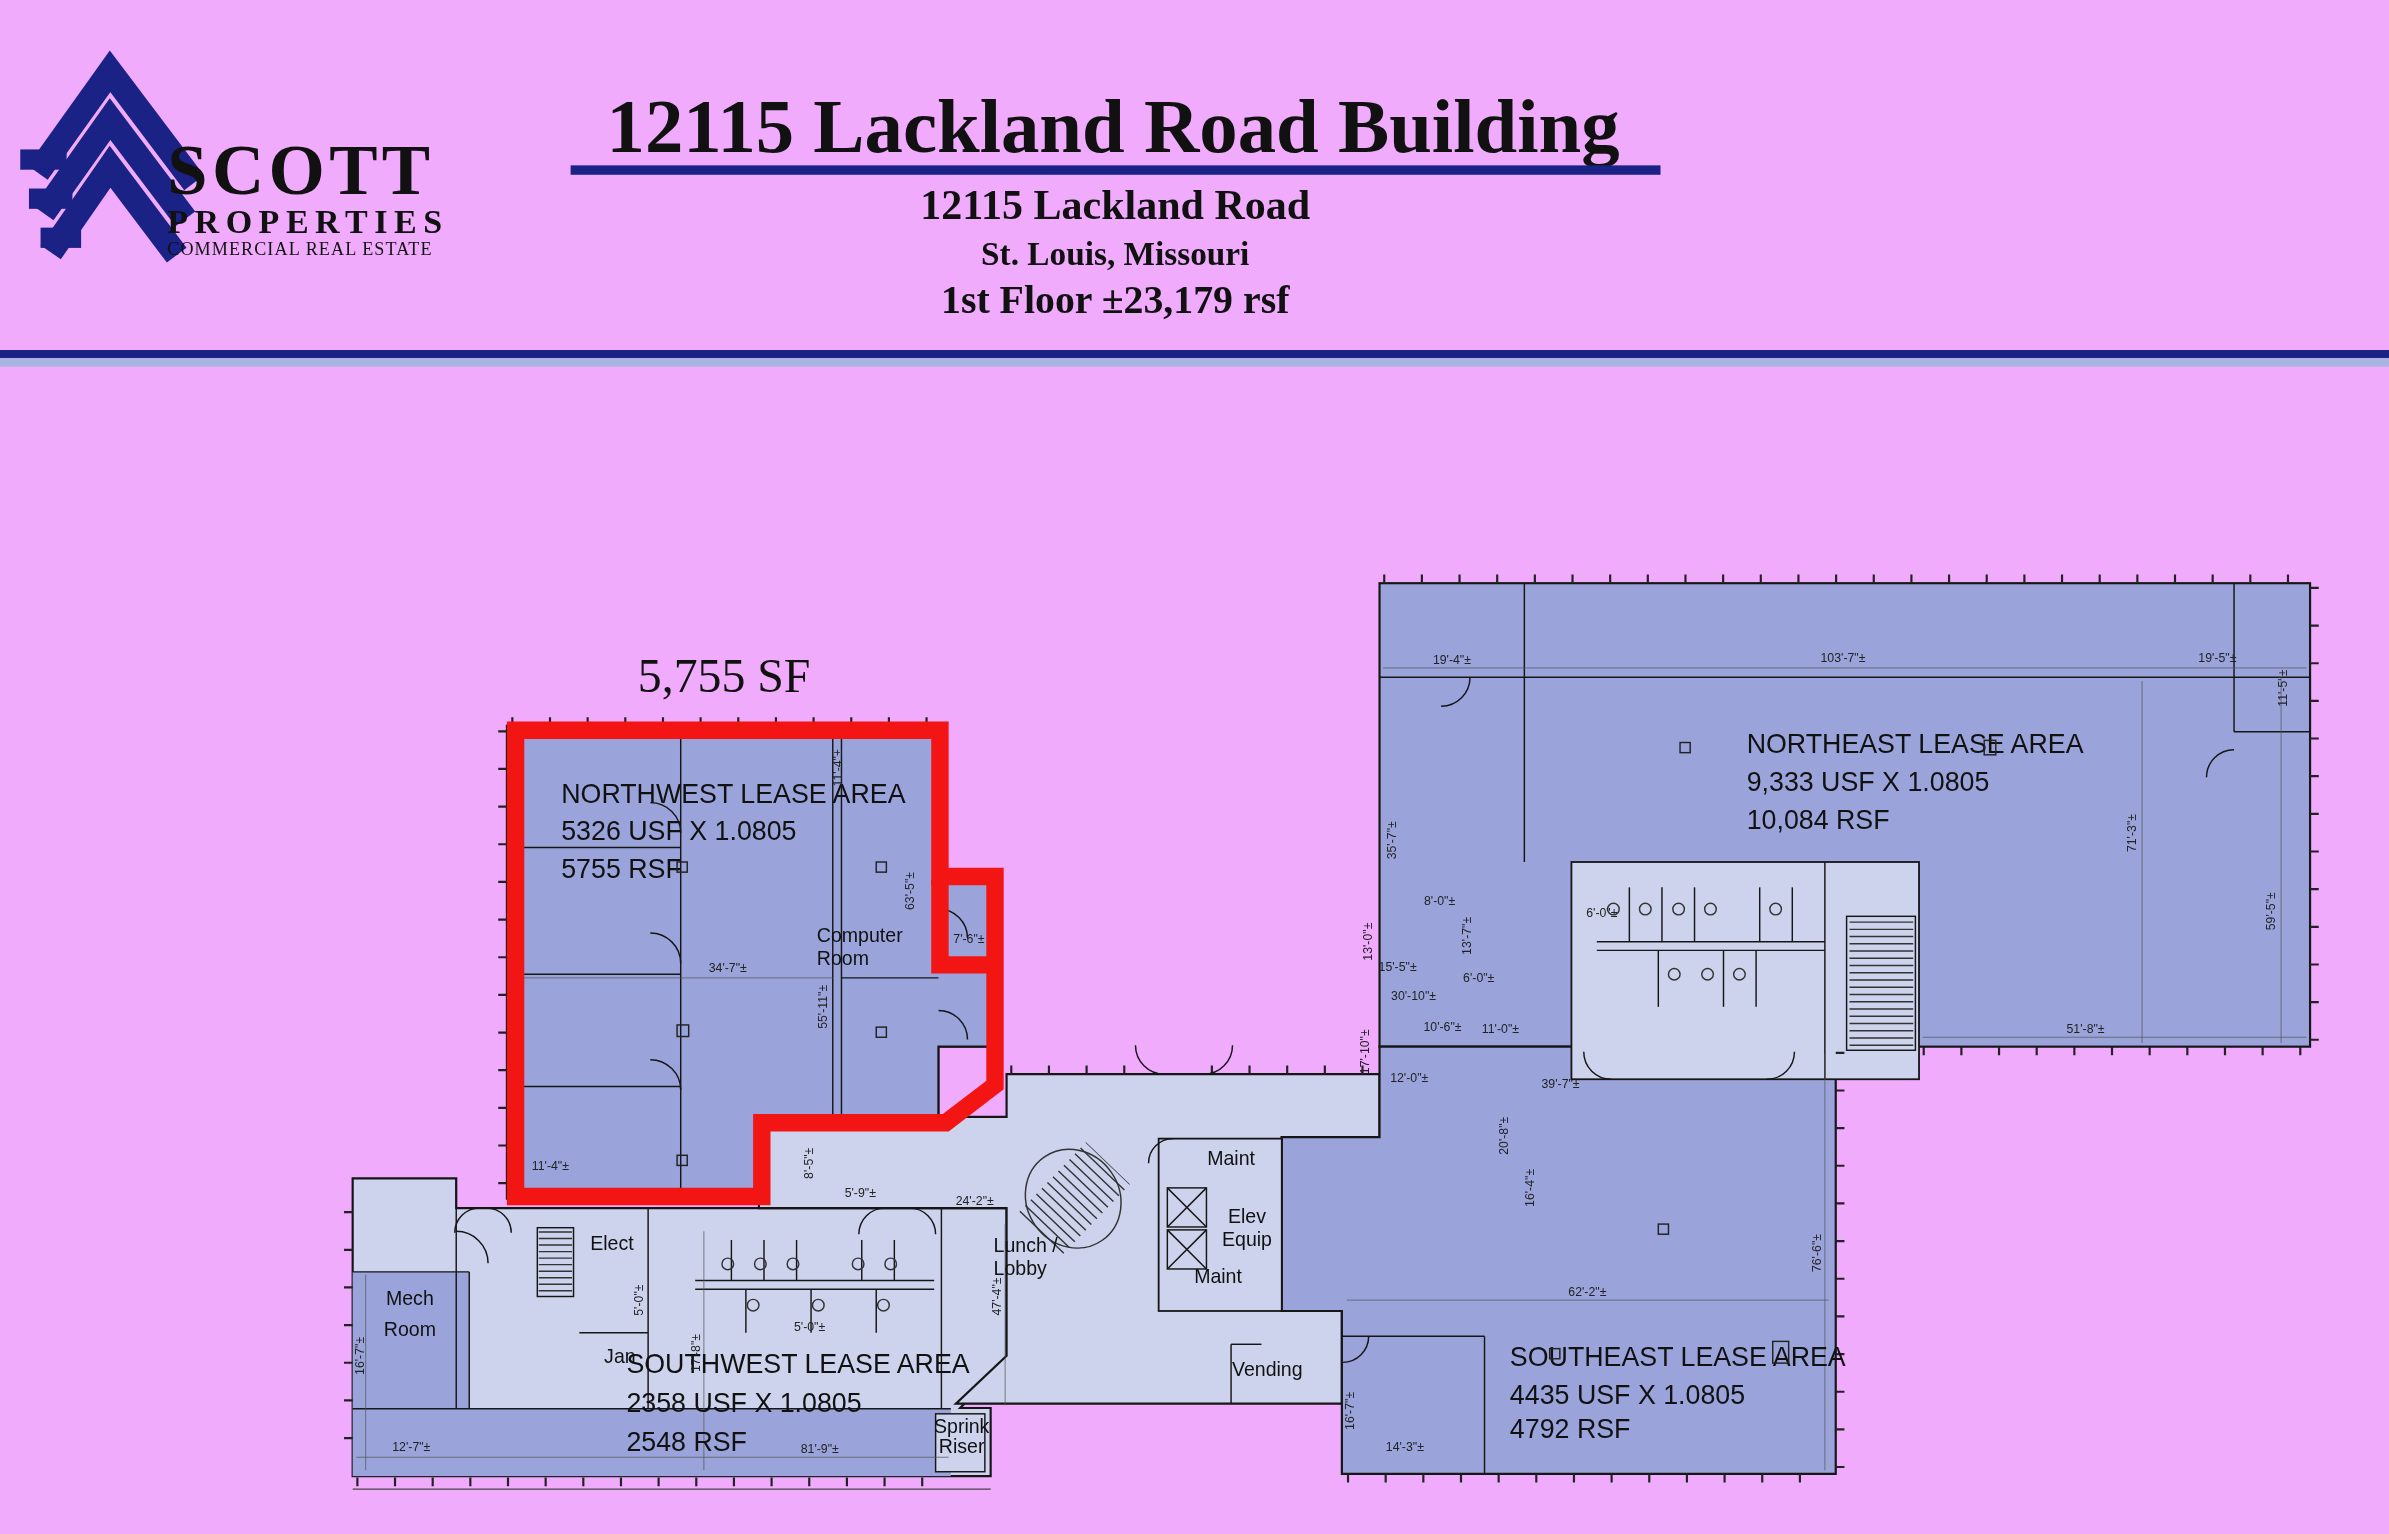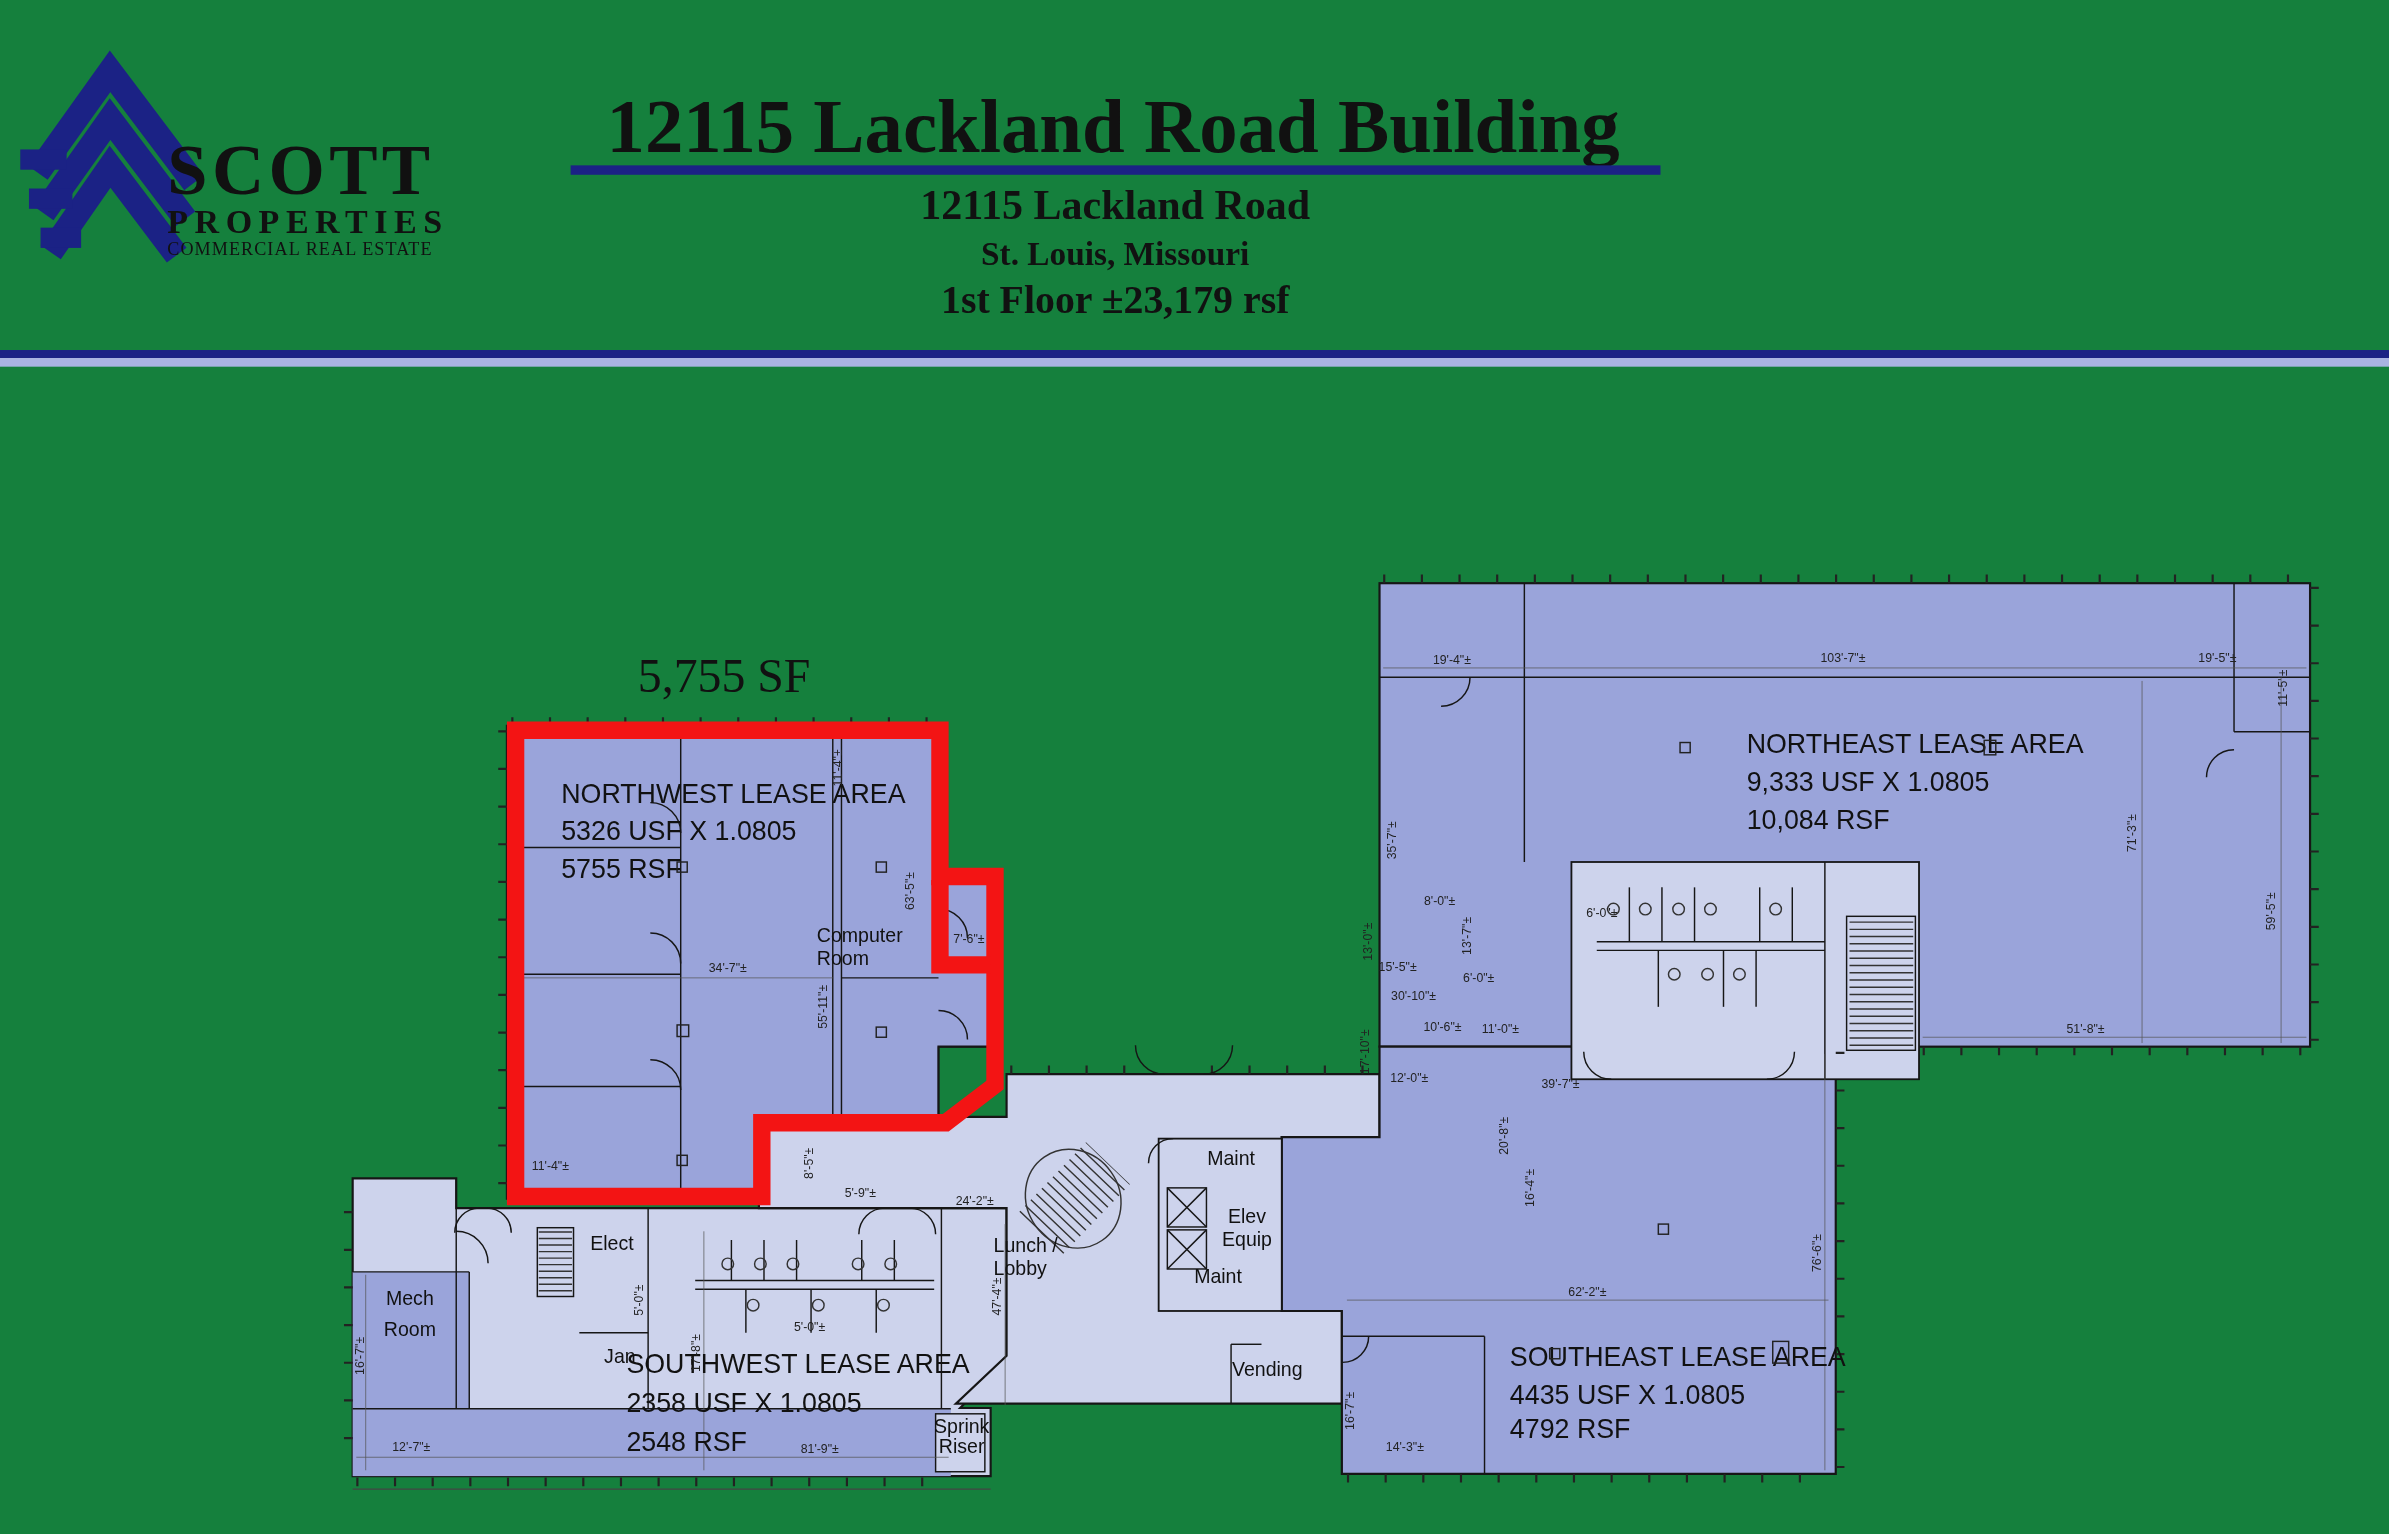--- a/index.html
+++ b/index.html
@@ -1,16 +1,16 @@
 <!DOCTYPE html>
 <html style="font-size:11.6px"><head>
 <meta charset="utf-8">
 <style>
   html,body{margin:0;padding:0;background:#ffffff;}
-  .page{width:2389px;height:1535px;position:relative;background:#15803d;text-align:right;}
+  .page{width:2389px;height:1535px;position:relative;background:#f0abfc;text-align:right;}
   svg{display:block;}
   text{font-family:"Liberation Sans", sans-serif;fill:#111;}
   .serif{font-family:"Liberation Serif", serif;}
   .dim{font-size:17px;fill:#222;}
   .room{font-size:27px;fill:#111;}
   .lease{font-size:37px;fill:#111;}
 </style>
 </head>
 <body>
 

